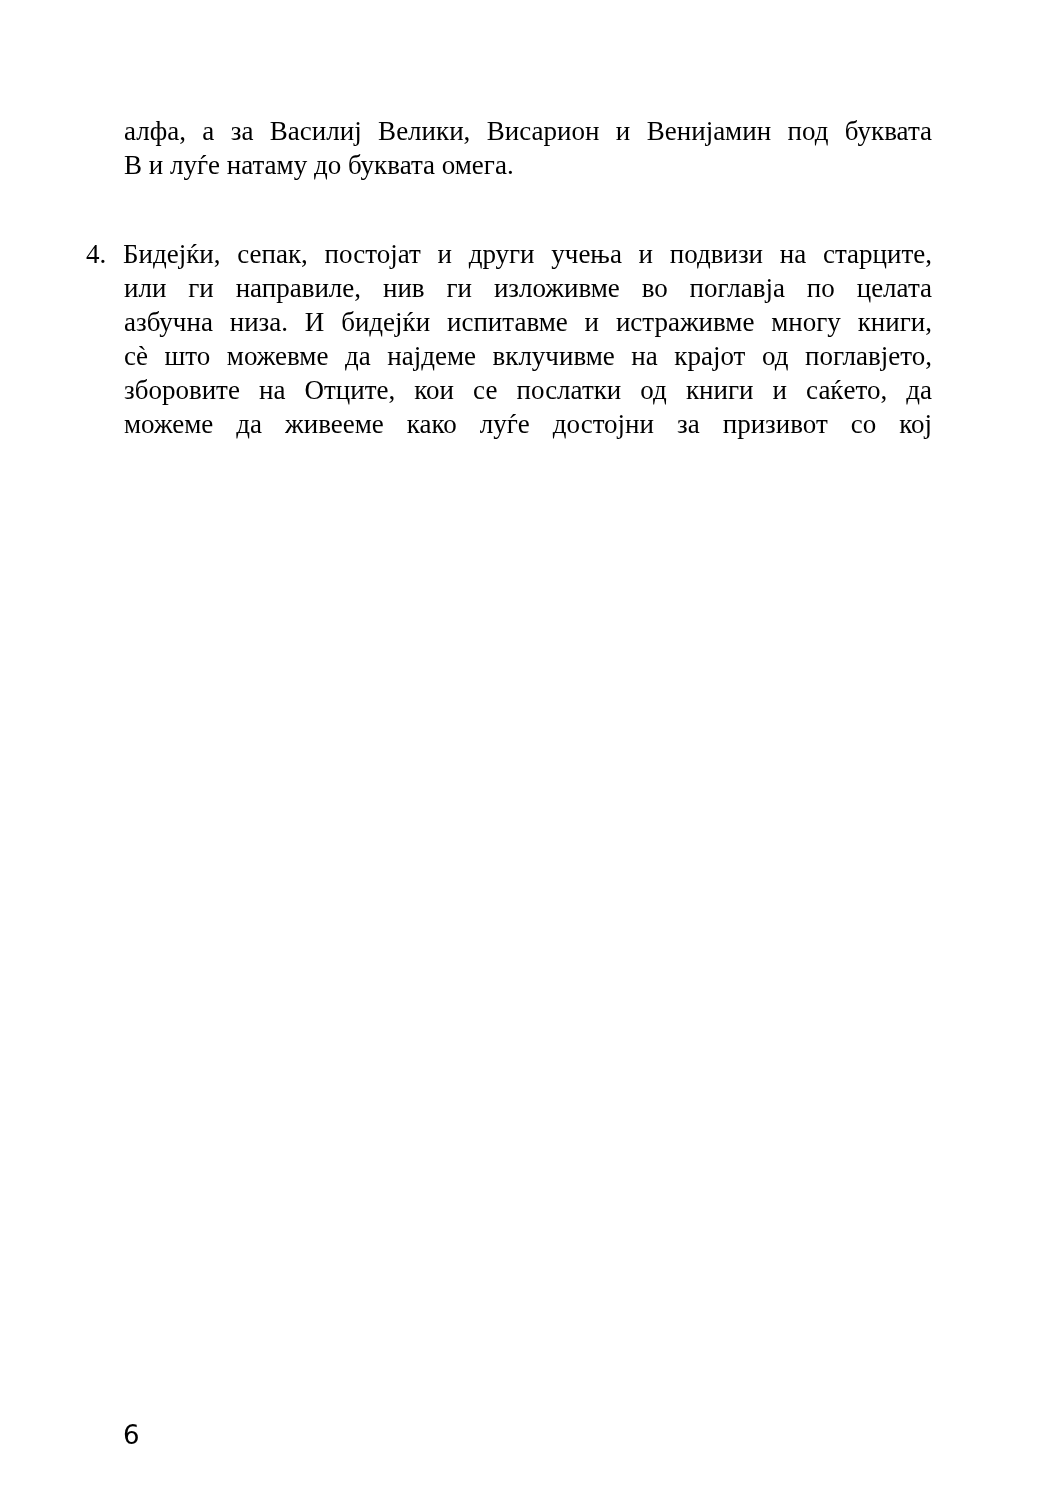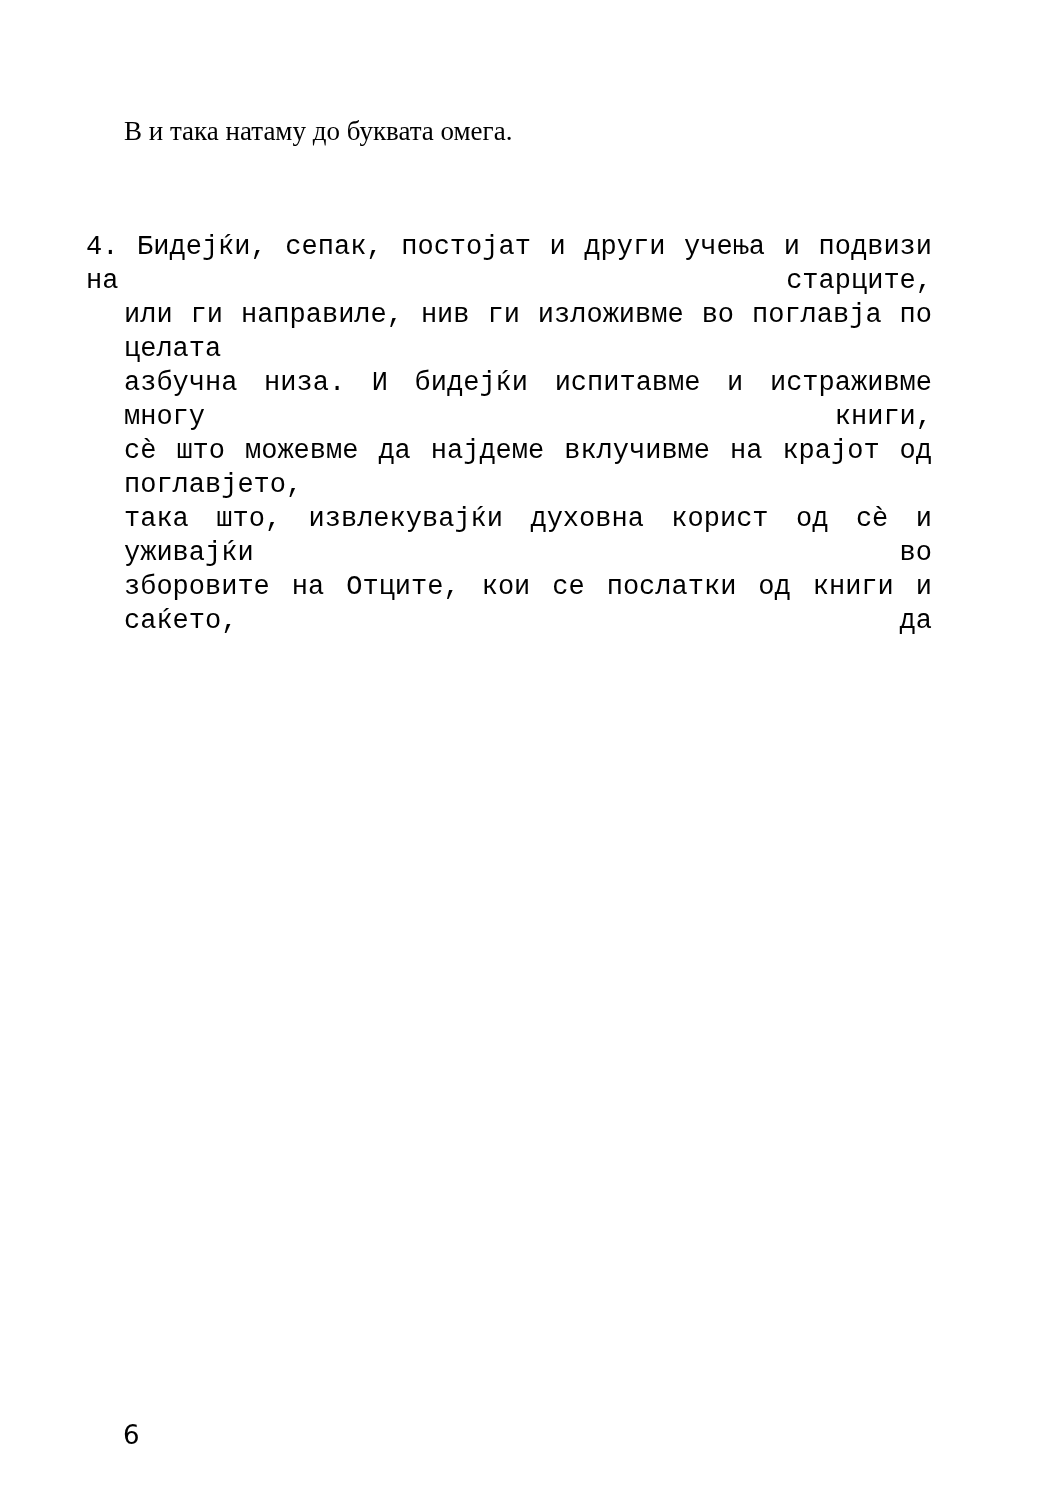--- a/index.html
+++ b/index.html
@@ -8,40 +8,41 @@
   .para {
     position: absolute;
     font-family: "Liberation Serif", "DejaVu Serif", serif;
     font-size: 27px;
     color: #000;
     line-height: 34px;
   }
   .line { display: block; white-space: nowrap; }
   .justify { text-align: justify; text-align-last: justify; white-space: normal; }
   #p1 { left: 124px; top: 114px; width: 808px; }
-  #p2 { left: 86px; top: 230px; width: 846px; font-family: Liberation Mono, monospace; }
+  #p2 { left: 86px; top: 237px; width: 846px; }
   #p2 .indent { padding-left: 38px; }
   .pagenum {
     position: absolute; left: 123px; top: 1420px;
     font-family: "DejaVu Sans", "Liberation Sans", sans-serif;
     font-size: 26px; color: #000;
   }
 </style>
 </head>
 <body>
 
 <div class="page">
 
   <div class="para" id="p1">
-    <span class="line">В и така натаму до буквата омега.</span>
+    <span class="line justify">алфа, а за Василиј Велики, Висарион и Венијамин под буквата</span>
+    <span class="line">В и луѓе натаму до буквата омега.</span>
   </div>
 
   <div class="para" id="p2">
     <span class="line justify">4. Бидејќи, сепак, постојат и други учења и подвизи на старците,</span>
     <span class="line justify indent">или ги направиле, нив ги изложивме во поглавја по целата</span>
     <span class="line justify indent">азбучна низа. И бидејќи испитавме и истраживме многу книги,</span>
     <span class="line justify indent">сè што можевме да најдеме вклучивме на крајот од поглавјето,</span>
-    <span class="line justify indent">така што, извлекувајќи духовна корист од сè и уживајќи во</span>
     <span class="line justify indent">зборовите на Отците, кои се послатки од книги и саќето, да</span>
+    <span class="line justify indent">можеме да живееме како луѓе достојни за призивот со кој</span>
   </div>
 
   <div class="pagenum">6</div>
 </div>
 
 </body></html>

